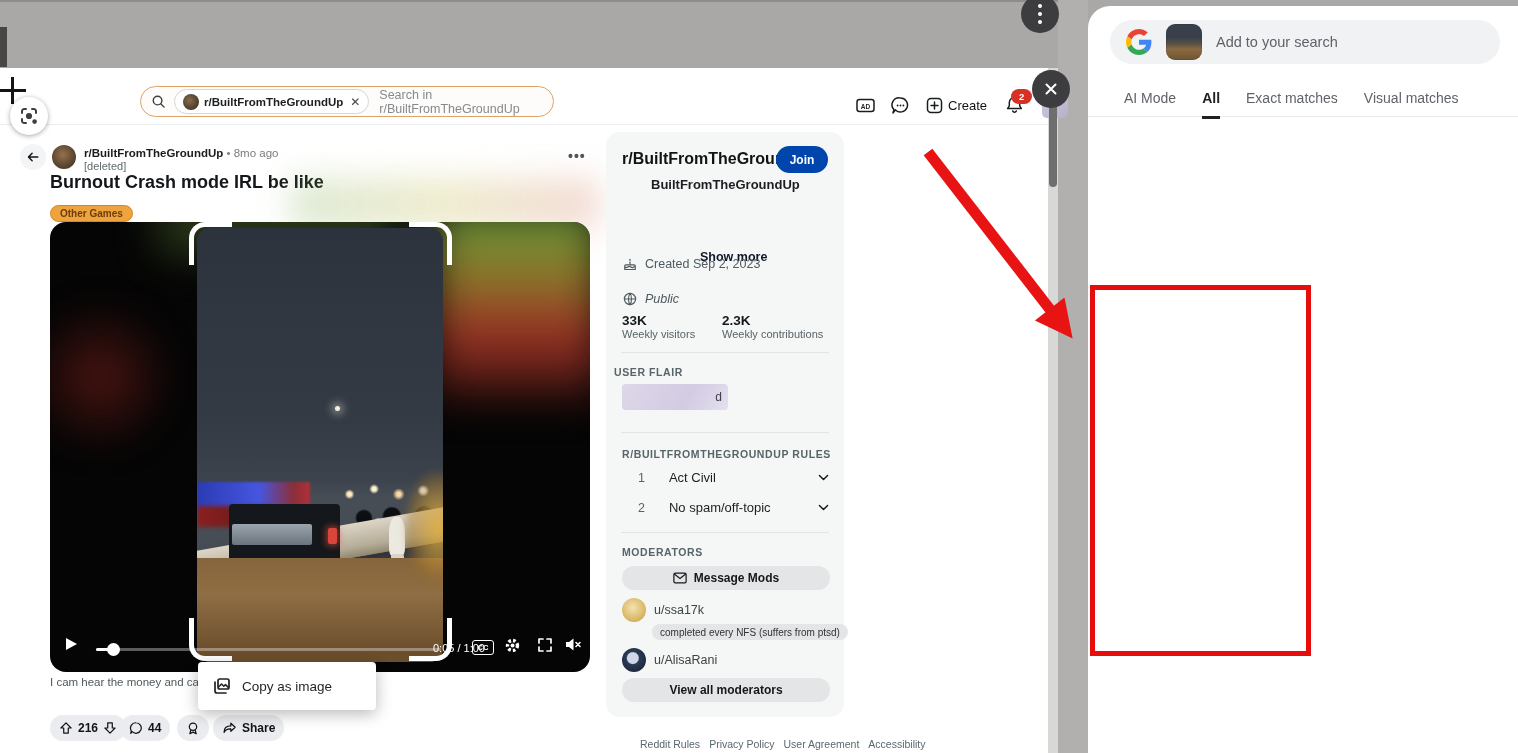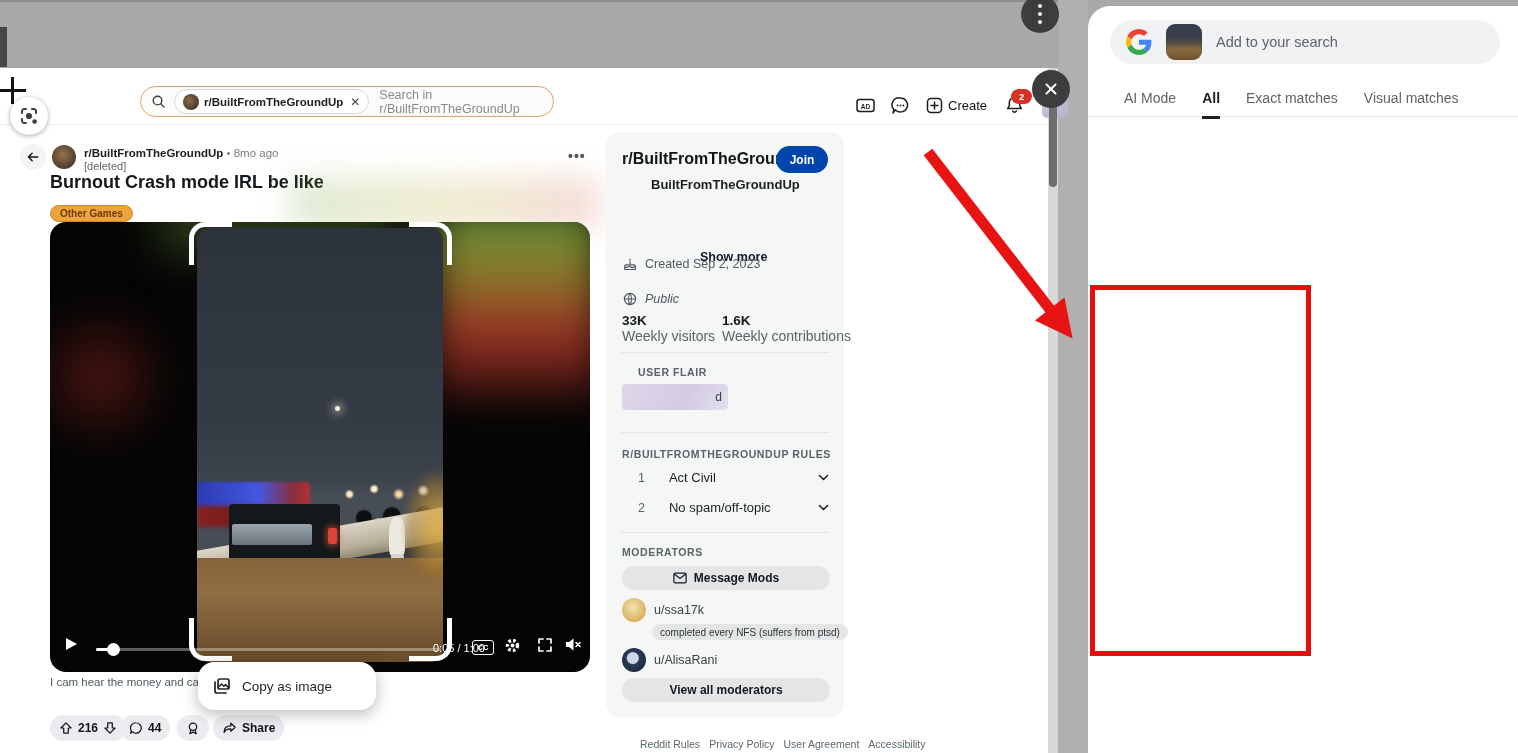--- a/index.html
+++ b/index.html
@@ -90,38 +90,38 @@
   .br-bl{border-left-width:5px;border-bottom-width:5px;border-bottom-left-radius:16px;}
   .br-br{border-right-width:5px;border-bottom-width:5px;border-bottom-right-radius:16px;}
   .ctl{position:absolute;color:#fff;}
   .slider-track{position:absolute;left:46px;top:426px;width:345px;height:3px;border-radius:2px;background:rgba(255,255,255,.35);}
   .slider-fill{position:absolute;left:46px;top:426px;width:17px;height:3px;border-radius:2px;background:#fff;}
   .slider-dot{position:absolute;left:57px;top:421px;width:13px;height:13px;border-radius:50%;background:#fff;}
   .v-time{position:absolute;left:383px;top:420px;font-size:11px;color:#fff;white-space:nowrap;}
   .cc-box{position:absolute;left:422px;top:418px;width:20px;height:13px;border:1.5px solid #fff;border-radius:3px;color:#fff;font-size:7.5px;font-weight:bold;display:flex;align-items:center;justify-content:center;}
 
   .caption{left:50px;top:676px;font-size:11.5px;color:#4e5a5e;}
-  .popup{left:198px;top:662px;width:150px;height:48px;background:#fff;border-radius:16px;box-shadow:0 4px 16px rgba(0,0,0,.28);display:flex;align-items:center;gap:10px;padding:0 14px;z-index:20;}
+  .popup{left:198px;top:662px;width:150px;height:48px;background:#fff;border-radius:4px;box-shadow:0 4px 16px rgba(0,0,0,.28);display:flex;align-items:center;gap:10px;padding:0 14px;z-index:20;}
   .popup-label{font-size:13.5px;color:#1f2326;font-weight:500;white-space:nowrap;}
 
   .pill{height:26px;border-radius:14px;background:#eaecef;display:flex;align-items:center;gap:5px;padding:0 9px;color:#121416;}
   .pill-num{font-size:12px;font-weight:bold;color:#121416;}
   .pill-label{font-size:12px;font-weight:bold;color:#121416;}
 
   
   .sidebar{left:606px;top:132px;width:238px;height:585px;background:#f5f6f6;border-radius:14px;box-sizing:border-box;}
   .sb{position:absolute;}
   .sb-title{font-size:16px;font-weight:bold;color:#101417;}
   .join-btn{width:52px;height:27px;border-radius:14px;background:#0045ac;color:#fff;font-size:12px;font-weight:bold;display:flex;align-items:center;justify-content:center;}
   .sb-name{font-size:13px;font-weight:bold;color:#1b1f21;}
   .sb-desc{font-size:12px;line-height:1.5;color:#3c4447;white-space:pre-line;width:214px;}
   .show-more{font-size:12.5px;font-weight:bold;color:#0f172a;}
   .sb-meta{font-size:12.5px;color:#4e5a5e;display:flex;align-items:center;gap:7px;}
   .stat-v{font-size:13.5px;font-weight:bold;color:#15191c;}
-  .stat-l{font-size:14px;color:#576468;}
+  .stat-l{font-size:11px;color:#576468;}
   .sb-div{left:621px;width:208px;height:1px;background:#e2e4e5;}
   .sb-h{font-size:10.5px;font-weight:bold;letter-spacing:.6px;color:#576468;}
   .flair-chip{width:100px;height:26px;border-radius:4px;background:linear-gradient(120deg,#ded7e9,#d3cbe2 60%,#e4dff0);display:flex;align-items:center;justify-content:flex-end;padding-right:6px;font-size:12px;color:#3a3f44;}
   .rule-num{font-size:12.5px;color:#576468;}
   .rule-label{font-size:13px;color:#1b1f21;}
   .sb-btn{width:208px;height:24px;border-radius:13px;background:#e3e5e6;display:flex;align-items:center;justify-content:center;gap:7px;font-size:12px;font-weight:bold;color:#15191c;}
   .mod-name{font-size:12.5px;color:#3c4447;}
   .mod-av1{width:24px;height:24px;border-radius:50%;background:radial-gradient(circle at 45% 40%,#f2e3b2,#d8b25c 70%,#a87f34);}
   .mod-av2{width:24px;height:24px;border-radius:50%;background:radial-gradient(circle at 45% 42%,#cfd8e8 0 28%,#2b3a55 34%,#151e2e);}
   .mod-flair{height:16px;border-radius:9px;background:#e3e5e6;font-size:10px;color:#2f3437;display:flex;align-items:center;padding:0 8px;white-space:nowrap;}
@@ -404,25 +404,25 @@
         <circle cx="8" cy="8" r="5.6" fill="none" stroke="#4e5a5e" stroke-width="1.2"></circle>
         <path d="M2.4 8h11.2M8 2.4c2 2 2 9.2 0 11.2-2-2-2-9.2 0-11.2z" fill="none" stroke="#4e5a5e" stroke-width="1.1"></path>
       </svg>
     <span>Public</span>
   </div>
   <div class="sb" style="left:622px;top:313px;">
     <div class="stat-v">33K</div>
     <div class="stat-l">Weekly visitors</div>
   </div>
   <div class="sb" style="left:722px;top:313px;">
-    <div class="stat-v">1.6K</div>
+    <div class="stat-v">2.3K</div>
     <div class="stat-l">Weekly contributions</div>
   </div>
   <div class="abs sb-div" style="top:352px;"></div>
-  <div class="sb sb-h" style="left:622px;top:366px;padding-left:16px;">USER FLAIR</div>
+  <div class="sb sb-h" style="left:598px;top:366px;padding-left:16px;">USER FLAIR</div>
   <div class="sb flair-chip" style="left:622px;top:384px;">
     <span>d</span>
   </div>
   <div class="abs sb-div" style="top:432px;"></div>
   <div class="sb sb-h" style="left:622px;top:448px;">R/BUILTFROMTHEGROUNDUP RULES</div>
   <div class="sb flex" style="left:638px;top:470px;width:192px;justify-content:flex-start;gap:0;">
     <span class="rule-num">1</span>
     <span class="rule-label" style="margin-left:24px;flex:1;">Act Civil</span>
     <svg width="13" height="13" viewBox="0 0 16 16">
         <path d="M3 5.5l5 5 5-5" fill="none" stroke="#15191c" stroke-width="1.8" stroke-linecap="round" stroke-linejoin="round"></path>

